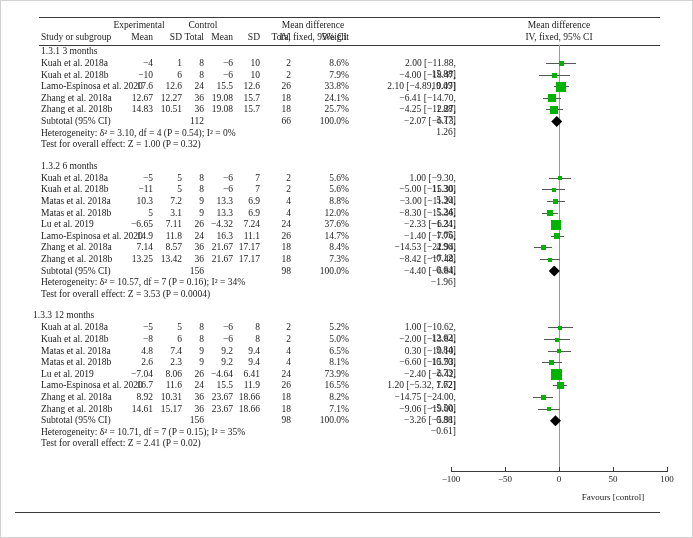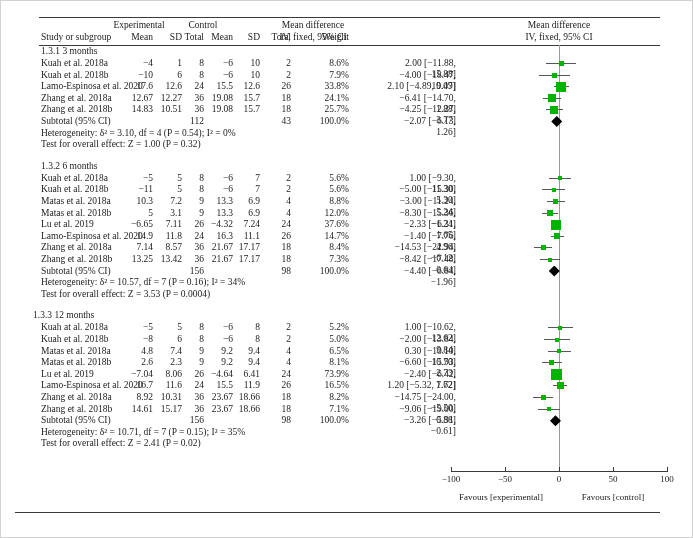--- a/index.html
+++ b/index.html
@@ -109,21 +109,21 @@
       <div class="cell cell-r" style="left: 82px; top: 103.4px; width: 70px;">14.83</div>
       <div class="cell cell-r" style="left: 111px; top: 103.4px; width: 70px;">10.51</div>
       <div class="cell cell-r" style="left: 133px; top: 103.4px; width: 70px;">36</div>
       <div class="cell cell-r" style="left: 162px; top: 103.4px; width: 70px;">19.08</div>
       <div class="cell cell-r" style="left: 189px; top: 103.4px; width: 70px;">15.7</div>
       <div class="cell cell-r" style="left: 220px; top: 103.4px; width: 70px;">18</div>
       <div class="cell cell-r" style="left: 278px; top: 103.4px; width: 70px;">25.7%</div>
       <div class="cell cell-r" style="left: 385px; top: 103.4px; width: 70px;">−4.25 [−12.27, 3.77]</div>
       <div class="cell" style="left: 40px; top: 115px;">Subtotal (95% CI)</div>
       <div class="cell cell-r" style="left: 133px; top: 115px; width: 70px;">112</div>
-      <div class="cell cell-r" style="left: 220px; top: 115px; width: 70px;">43</div>
+      <div class="cell cell-r" style="left: 220px; top: 115px; width: 70px;">66</div>
       <div class="cell cell-r" style="left: 278px; top: 115px; width: 70px;">100.0%</div>
       <div class="cell cell-r" style="left: 385px; top: 115px; width: 70px;">−2.07 [−6.13, 1.26]</div>
       <div class="cell" style="left: 40px; top: 126.6px;">Heterogeneity: δ² = 3.10, df = 4 (P = 0.54); I² = 0%</div>
       <div class="cell" style="left: 40px; top: 137.9px;">Test for overall effect: Z = 1.00 (P = 0.32)</div>
       <div class="cell" style="left: 40px; top: 159.8px;">1.3.2 6 months</div>
       <div class="cell" style="left: 40px; top: 171.8px;">Kuah et al. 2018a</div>
       <div class="cell cell-r" style="left: 82px; top: 171.8px; width: 70px;">−5</div>
       <div class="cell cell-r" style="left: 111px; top: 171.8px; width: 70px;">5</div>
       <div class="cell cell-r" style="left: 133px; top: 171.8px; width: 70px;">8</div>
       <div class="cell cell-r" style="left: 162px; top: 171.8px; width: 70px;">−6</div>
@@ -323,15 +323,14 @@
       <div class="sq" style="left: 549.908px; top: 367.8px; width: 11px; height: 11px; background: rgb(0, 180, 0);"></div>
       <div class="ci-line" style="left: 552.254px; top: 384.4px; width: 14.0832px;"></div>
       <div class="sq" style="left: 555.796px; top: 381.4px; width: 7px; height: 7px; background: rgb(0, 180, 0);"></div>
       <div class="ci-line" style="left: 532.08px; top: 396px; width: 19.98px;"></div>
       <div class="sq" style="left: 539.57px; top: 394px; width: 5px; height: 5px; background: rgb(0, 180, 0);"></div>
       <div class="ci-line" style="left: 537.48px; top: 407.6px; width: 21.4704px;"></div>
       <div class="sq" style="left: 546.215px; top: 406.1px; width: 4px; height: 4px; background: rgb(0, 180, 0);"></div>
       <div class="diamond" style="left: 548.979px; top: 414.2px; width: 11px; height: 11px; background: rgb(0, 0, 0);"></div>
     </div>
 
-  <div class="hdr" style="left:420px;top:491px;width:160px;font-size:9px;">Favours [experimental]</div>
   <div class="hdr" style="left:532px;top:491px;width:160px;font-size:9px;">Favours [control]</div>
 </div>
 
 </body></html>

